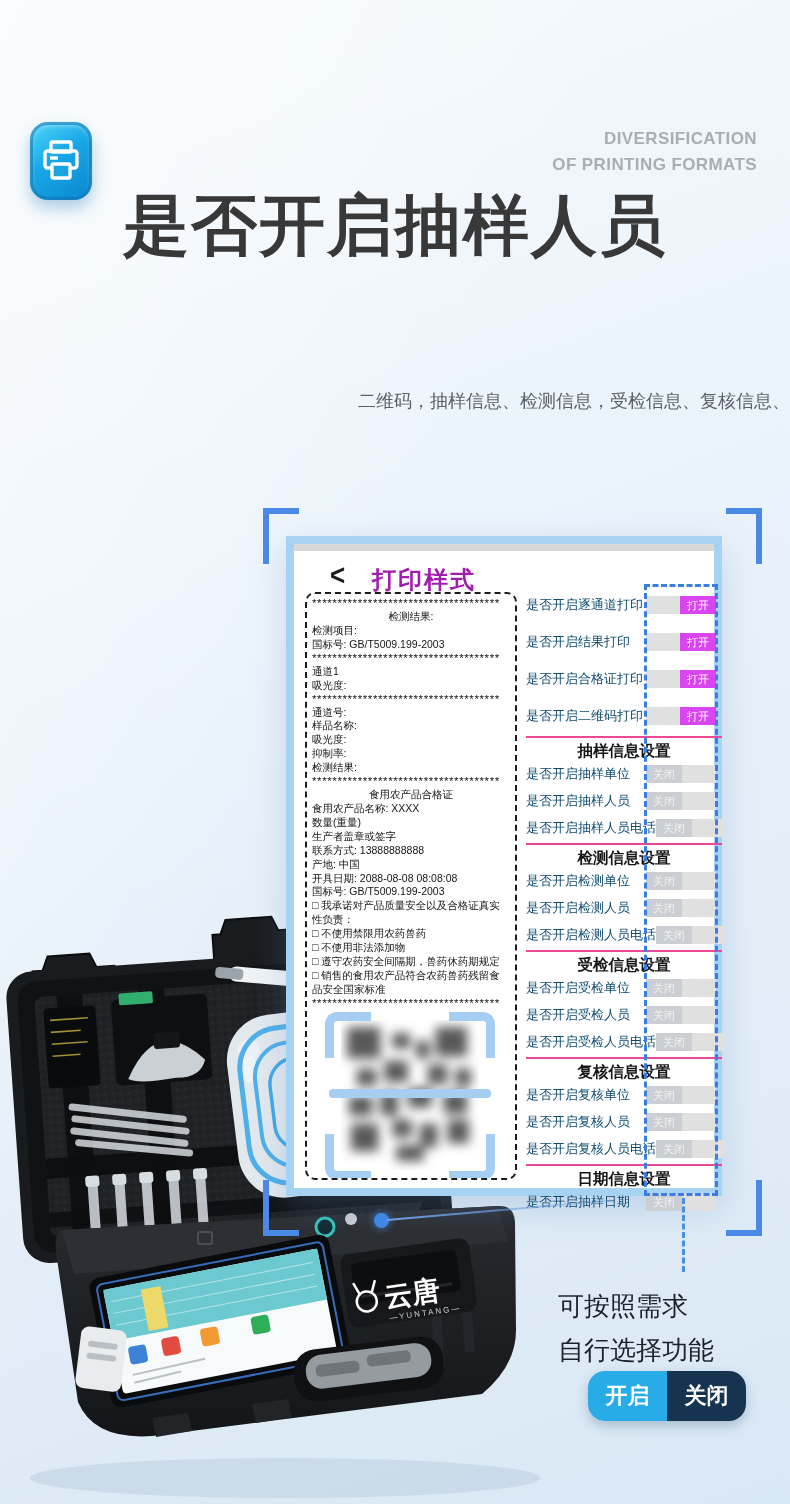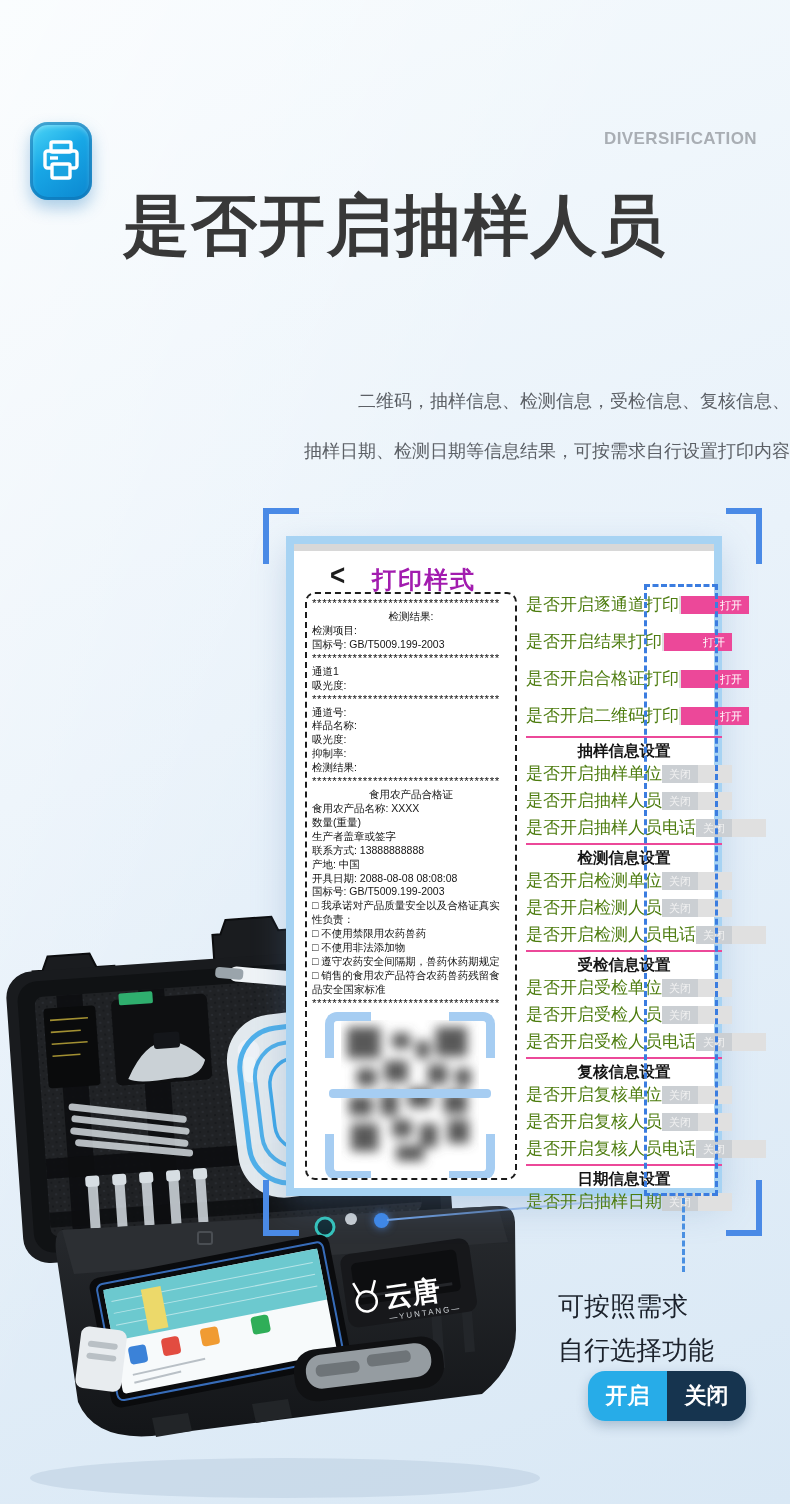--- a/index.html
+++ b/index.html
@@ -45,25 +45,25 @@
   .scan-corner{position:absolute;width:46px;height:46px;border:9px solid #a6cdf2;box-sizing:border-box;}
   .sc-tl{left:0;top:0;border-right:none;border-bottom:none;border-radius:12px 0 0 0;}
   .sc-tr{right:0;top:0;border-left:none;border-bottom:none;border-radius:0 12px 0 0;}
   .sc-bl{left:0;bottom:0;border-right:none;border-top:none;border-radius:0 0 0 12px;}
   .sc-br{right:0;bottom:0;border-left:none;border-top:none;border-radius:0 0 12px 0;}
   .scan-band{position:absolute;left:4px;right:4px;top:77px;height:9px;background:#a6cdf2;border-radius:4px;}
 
   .settings{position:absolute;left:232px;top:42px;width:196px;}
   .s-row{height:27px;display:flex;align-items:center;justify-content:space-between;}
   .s-row.tall{height:37px;}
-  .s-label{font-size:17px;color:#4d7c0f;white-space:nowrap;text-align:center;}
+  .s-label{font-size:13px;color:#0c4a6e;white-space:nowrap;text-align:center;}
   .toggle{width:70px;height:18px;background:#e0e0e0;display:flex;flex:none;margin-right:6px;cursor:pointer;}
   .toggle.on{justify-content:flex-end;}
   .knob{width:36px;height:18px;font-size:11px;line-height:18px;text-align:center;}
-  .toggle.on .knob{background:#ec4899;color:#fff;padding-left:32px;}
+  .toggle.on .knob{background:#d946ef;color:#fff;}
   .toggle.off .knob{background:#cbcfd3;color:#f2f2f2;}
   .s-header{height:22px;border-top:2px solid #ec4899;margin-top:2px;text-align:center;
     font-size:15.5px;font-weight:600;color:#151515;line-height:25px;}
 
   .dash-box{position:absolute;left:644px;top:584px;width:74px;height:612px;border:3px dashed #3b7de0;box-sizing:border-box;z-index:5;}
   .dash-line{position:absolute;left:682px;top:1198px;height:74px;width:0;border-left:3px dashed #4a90e2;z-index:5;}
 
   
   .callout{position:absolute;left:558px;top:1284px;width:204px;text-align:left;font-size:26px;font-weight:400;
     color:#1b212b;line-height:44px;z-index:6;}
@@ -90,27 +90,27 @@
       <g fill="none" stroke="#ffffff" stroke-width="3.4" stroke-linejoin="round">
         <rect x="10" y="5" width="20" height="10" rx="1.5"></rect>
         <rect x="4" y="14" width="32" height="17" rx="2.5"></rect>
         <rect x="11" y="27" width="18" height="14" rx="1.5" fill="#1aa3e0"></rect>
         <line x1="9" y1="21" x2="17" y2="21"></line>
       </g>
     </svg>
   </div>
   <div class="badge">
     <div>DIVERSIFICATION</div>
+    <div>OF PRINTING FORMATS</div>
   </div>
   <div class="title">
     <div>是否开启抽样人员</div>
   </div>
   <div class="subtitle">
     <div>二维码，抽样信息、检测信息，受检信息、复核信息、</div>
-    <div>抽样日期、检测日期等信息结果，可按需求自行设置打印内容</div>
   </div>
 
   <svg class="device" viewBox="0 0 540 604">
     <defs>
       <pattern id="foam" width="8" height="8" patternUnits="userSpaceOnUse">
         <rect width="8" height="8" fill="#202225"></rect>
         <circle cx="2" cy="2" r="1.1" fill="#2b2e33"></circle>
         <circle cx="6" cy="6" r="1.1" fill="#17191c"></circle>
       </pattern>
       <linearGradient id="baseg" x1="0" y1="0" x2="0" y2="1">

